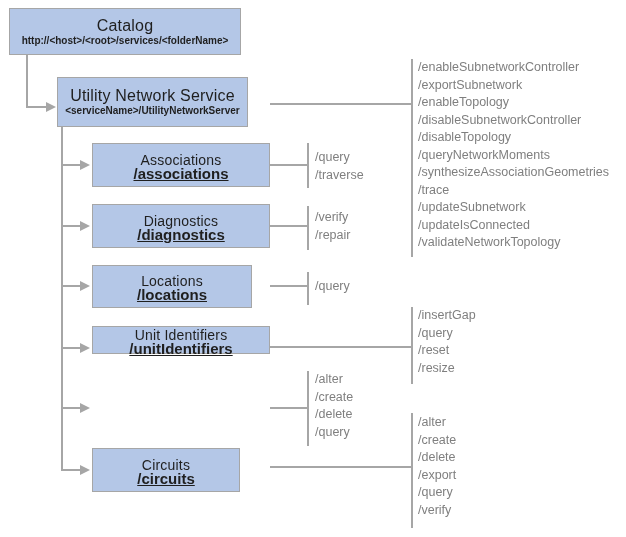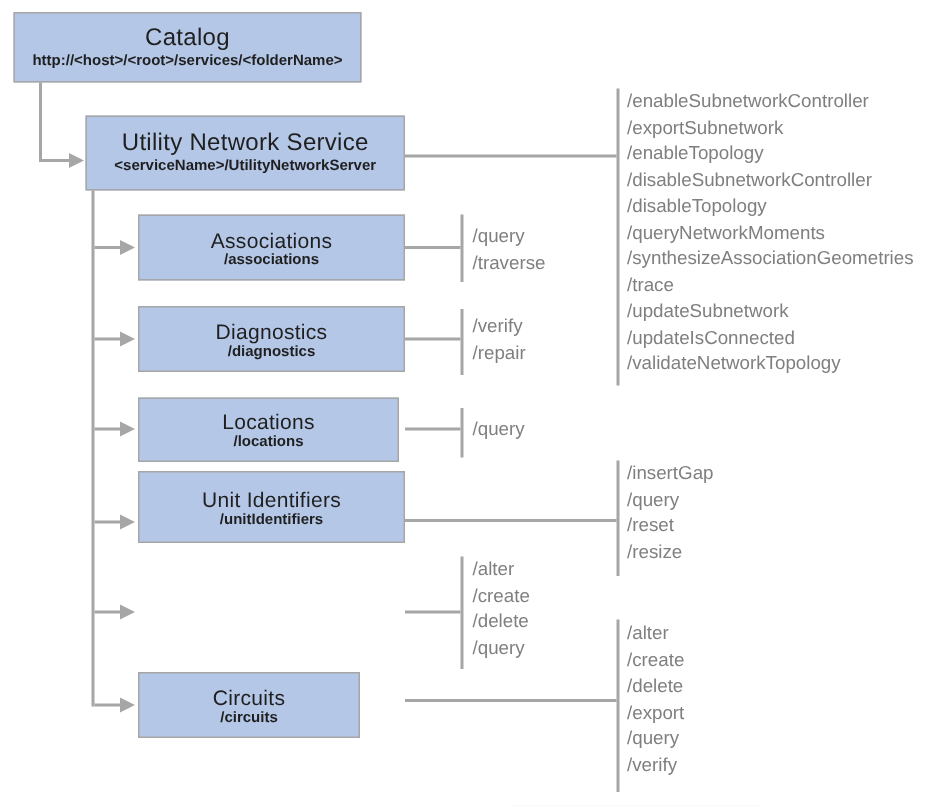--- a/index.html
+++ b/index.html
@@ -46,22 +46,23 @@
     text-align:center;
   }
   .box .path{
     font-size:10px;
     line-height:12px;
     font-weight:700;
     white-space:nowrap;
     text-align:right;
   }
   .box.child .path{
-    font-size:10px;
+    font-size:15px;
     line-height:11px;
+    text-decoration:underline;
   }
   .hline,.vline{
     position:absolute;
     background:var(--connector);
   }
   .hline{height:2px;}
   .vline{width:2px;}
   .arrow{
     position:absolute;
     width:0;height:0;
@@ -84,21 +85,21 @@
 
   <div class="box" style="left:9px;top:8px;width:232px;height:47px">
     <div class="title">Catalog</div>
     <div class="path">http://&lt;host&gt;/&lt;root&gt;/services/&lt;folderName&gt;</div>
   </div>
 
   <div class="vline" style="left:26px;top:55px;height:52px"></div>
   <div class="hline" style="left:26px;top:106px;width:20px"></div>
   <div class="arrow" style="left:46px;top:102px"></div>
 
-  <div class="box" style="left:57px;top:77px;width:213px;height:50px">
+  <div class="box" style="left:57px;top:77px;width:191px;height:50px">
     <div class="title">Utility Network Service</div>
     <div class="path">&lt;serviceName&gt;/UtilityNetworkServer</div>
   </div>
 
   <div class="hline" style="left:270px;top:103px;width:141px"></div>
   <div class="vline" style="left:411px;top:59px;height:198px"></div>
   <div class="ops" style="left:418px;top:59px">
     <div>/enableSubnetworkController</div>
     <div>/exportSubnetwork</div>
     <div>/enableTopology</div>
@@ -142,31 +143,31 @@
     <div class="title">Diagnostics</div>
     <div class="path">/diagnostics</div>
   </div>
   <div class="hline" style="left:270px;top:225px;width:37px"></div>
   <div class="vline" style="left:307px;top:206px;height:44px"></div>
   <div class="ops" style="left:315px;top:209px">
     <div>/verify</div>
     <div>/repair</div>
   </div>
 
-  <div class="box child" style="left:92px;top:265px;width:174px;height:43px">
+  <div class="box child" style="left:92px;top:265px;width:160px;height:43px">
     <div class="title">Locations</div>
     <div class="path">/locations</div>
   </div>
   <div class="hline" style="left:270px;top:285px;width:37px"></div>
   <div class="vline" style="left:307px;top:272px;height:33px"></div>
   <div class="ops" style="left:315px;top:278px">
     <div>/query</div>
   </div>
 
-  <div class="box child" style="left:92px;top:314px;width:178px;height:48px">
+  <div class="box child" style="left:92px;top:326px;width:178px;height:28px">
     <div class="title">Unit Identifiers</div>
     <div class="path">/unitIdentifiers</div>
   </div>
   <div class="hline" style="left:270px;top:346px;width:141px"></div>
   <div class="vline" style="left:411px;top:307px;height:77px"></div>
   <div class="ops" style="left:418px;top:307px">
     <div>/insertGap</div>
     <div>/query</div>
     <div>/reset</div>
     <div>/resize</div>

